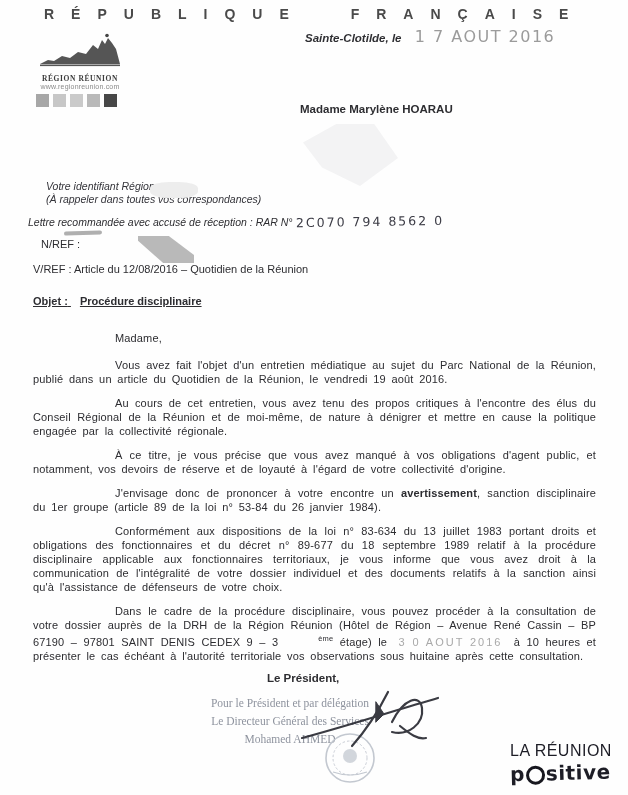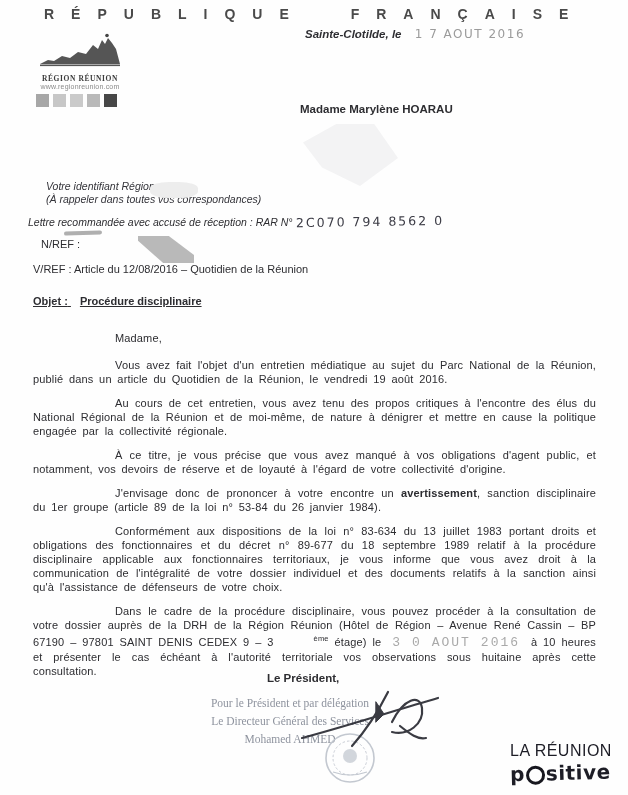--- a/index.html
+++ b/index.html
@@ -19,21 +19,21 @@
   .logo-name{font-family:"Liberation Serif",serif;font-weight:bold;font-size:7.5px;
     letter-spacing:.6px;color:#3c3c3c;text-align:center;margin-top:1px;}
   .logo-site{font-size:7px;color:#8a8a8a;text-align:center;letter-spacing:.2px;}
   .squares{display:flex;gap:4px;margin-top:4px;margin-left:-2px;}
   .squares span{width:13px;height:13px;display:inline-block;}
   .sq1{background:#a7a7a7;}.sq2{background:#c7c7c7;}.sq3{background:#cacaca;}
   .sq4{background:#b9b9b9;}.sq5{background:#474747;}
   
   .dateline{position:absolute;top:27px;left:305px;font-size:11.5px;}
   .dateline .lbl{font-weight:bold;font-style:italic;color:#2f2f33;}
-  .stamp{font-family:"DejaVu Sans",sans-serif;color:#9b9b9b;font-size:12px;
+  .stamp{font-family:"DejaVu Sans",sans-serif;color:#9b9b9b;font-size:16px;
     letter-spacing:1.5px;}
   .dateline .stamp{margin-left:10px;}
   
   .addressee{position:absolute;top:103px;left:300px;font-size:11.5px;font-weight:bold;}
   .addr-redact{position:absolute;top:124px;left:303px;width:95px;height:62px;
     background:#f3f3f4;clip-path:polygon(35% 0,75% 0,100% 55%,60% 100%,20% 70%,0 30%);}
   
   .ident{position:absolute;top:180px;left:46px;font-size:10.5px;font-style:italic;
     line-height:13px;color:#34343a;}
   .ident-smudge{position:absolute;top:182px;left:150px;width:48px;height:16px;
@@ -50,21 +50,21 @@
   
   .objet{position:absolute;top:295px;left:33px;font-size:11px;font-weight:bold;
     text-decoration:underline;}
   .objet .val{margin-left:9px;}
   
   .body{position:absolute;top:331px;left:33px;width:563px;
     font-size:11px;line-height:14px;letter-spacing:.15px;word-spacing:2.5px;
     text-align:justify;color:#2c2c30;}
   .body p{margin:0 0 10px 0;text-indent:82px;}
   .body p.salut{margin-bottom:13px;}
-  .stamp-inline{font-family:Liberation Mono, monospace;color:#a9a9a9;font-size:13px;
+  .stamp-inline{font-family:Liberation Sans, sans-serif;color:#a9a9a9;font-size:11px;
     letter-spacing:2px;word-spacing:0;padding:0 5px;white-space:nowrap;}
   sup{font-size:7.5px;padding-left:40px;}
   
   .closing{position:absolute;top:672px;left:267px;font-size:11.5px;font-weight:bold;}
   .sig-block{position:absolute;top:694px;left:202px;width:176px;text-align:center;
     font-family:"Liberation Serif",serif;font-size:11.5px;line-height:18px;color:#8e939e;}
   .sig-art{position:absolute;top:682px;left:280px;width:180px;height:105px;pointer-events:none;}
   
   .footer-logo{position:absolute;top:742px;left:510px;color:#1d1d26;}
   .fl1{font-size:16px;letter-spacing:.5px;white-space:nowrap;}
@@ -125,21 +125,21 @@
   <div class="vref">V/REF : Article du 12/08/2016 – Quotidien de la Réunion</div>
 
   <div class="objet">
     <span>Objet :</span>
     <span class="val">Procédure disciplinaire</span>
   </div>
 
   <div class="body">
     <p class="salut">Madame,</p>
     <p>Vous avez fait l'objet d'un entretien médiatique au sujet du Parc National de la Réunion, publié dans un article du Quotidien de la Réunion, le vendredi 19 août 2016.</p>
-    <p>Au cours de cet entretien, vous avez tenu des propos critiques à l'encontre des élus du National Régional de la Réunion et de moi-même, de nature à dénigrer et mettre en cause la politique engagée par la collectivité régionale.</p>
+    <p>Au cours de cet entretien, vous avez tenu des propos critiques à l'encontre des élus du Conseil Régional de la Réunion et de moi-même, de nature à dénigrer et mettre en cause la politique engagée par la collectivité régionale.</p>
     <p>À ce titre, je vous précise que vous avez manqué à vos obligations d'agent public, et notamment, vos devoirs de réserve et de loyauté à l'égard de votre collectivité d'origine.</p>
     <p><span>J'envisage donc de prononcer à votre encontre un </span><b>avertissement</b><span>, sanction disciplinaire du 1er groupe (article 89 de la loi n° 53-84 du 26 janvier 1984).</span></p>
     <p>Conformément aux dispositions de la loi n° 83-634 du 13 juillet 1983 portant droits et obligations des fonctionnaires et du décret n° 89-677 du 18 septembre 1989 relatif à la procédure disciplinaire applicable aux fonctionnaires territoriaux, je vous informe que vous avez droit à la communication de l'intégralité de votre dossier individuel et des documents relatifs à la sanction ainsi qu'à l'assistance de défenseurs de votre choix.</p>
     <p><span>Dans le cadre de la procédure disciplinaire, vous pouvez procéder à la consultation de votre dossier auprès de la DRH de la Région Réunion (Hôtel de Région – Avenue René Cassin – BP 67190 – 97801 SAINT DENIS CEDEX 9 – 3</span><sup>ème</sup><span> étage) le </span><span class="stamp-inline">3 0 AOUT 2016</span><span> à 10 heures et présenter le cas échéant à l'autorité territoriale vos observations sous huitaine après cette consultation.</span></p>
   </div>
 
   <div class="closing">Le Président,</div>
 
   <div class="sig-block">
     <div>Pour le Président et par délégation</div>

